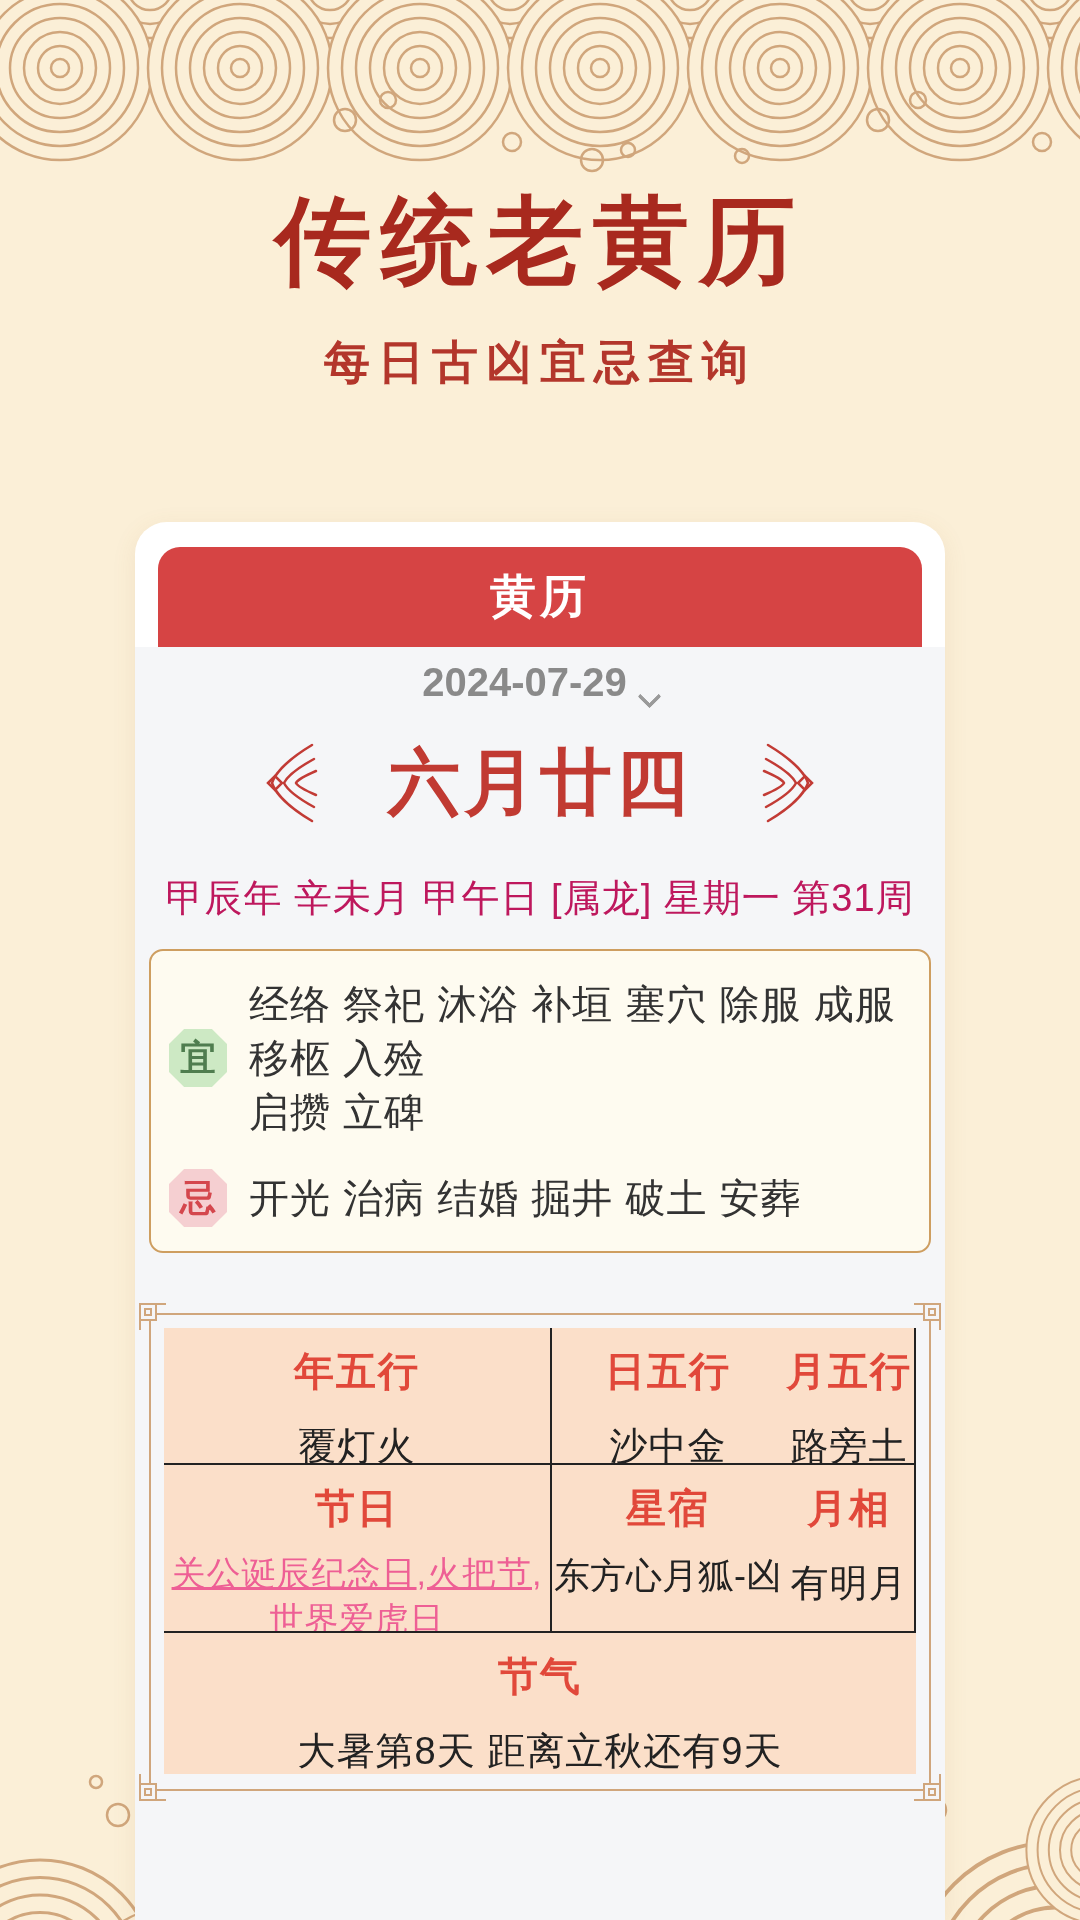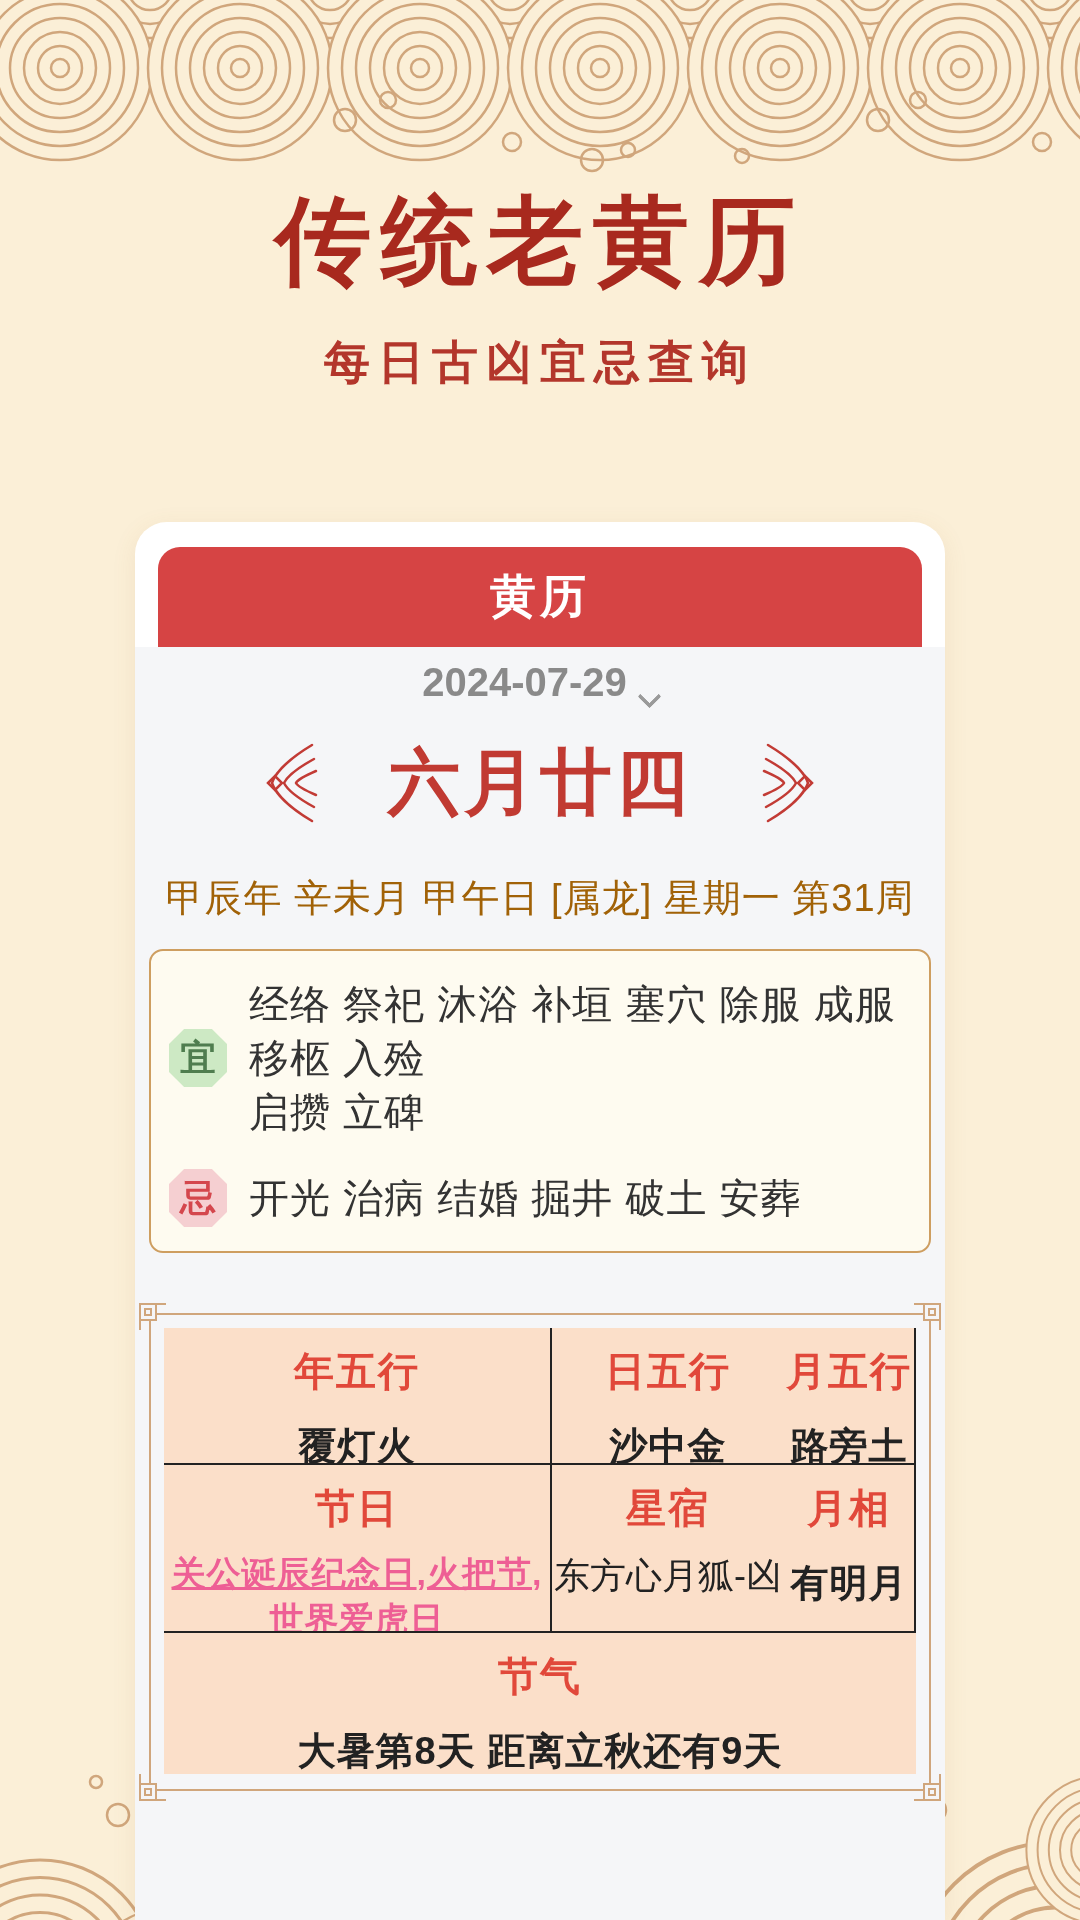--- a/index.html
+++ b/index.html
@@ -51,21 +51,21 @@
 
   .lunar-row {
     margin-top:30px; height:96px;
     display:flex; align-items:center; justify-content:center; gap:68px;
   }
   .lunar-date { font-size:72px; font-weight:700; color:#C13A32; letter-spacing:4px; }
   .nav-arrow { background:none; border:none; cursor:pointer; height:84px; display:flex; align-items:center; }
 
   .ganzhi {
     margin-top:42px; height:44px; text-align:center;
-    color:#a16207; font-size:38px; letter-spacing:1px;
+    color:#be185d; font-size:38px; letter-spacing:1px;
   }
 
   .yiji-box {
     margin:32px 14px 0 14px; padding:26px 26px 24px 18px;
     background:#FEFBF0; border:2.5px solid #CE9E60; border-radius:14px;
   }
   .yiji-row { display:flex; align-items:center; gap:22px; }
   .yiji-row + .yiji-row { margin-top:30px; }
   .badge {
     flex:0 0 58px; width:58px; height:58px;
@@ -90,21 +90,21 @@
   .peach {
     position:absolute; left:13px; right:13px; top:13px; bottom:15px;
     background:#FBDFC9;
     display:grid; grid-template-columns:1fr; grid-template-rows:137px 168px auto;
   }
   .cell { text-align:center; overflow:hidden; padding:0 2px; }
   .cell.vline { border-right:2px solid #222222; }
   .cell.hline { border-bottom:2px solid #222222; }
   .cell.full { grid-column:1 / span 3; }
   .ch { margin-top:16px; font-size:40px; font-weight:700; color:#E1483A; letter-spacing:2px; }
-  .cv { margin-top:22px; font-size:38px; color:#222222; letter-spacing:1px;font-weight:bold; }
+  .cv { margin-top:22px; font-size:38px; color:#222222; letter-spacing:1px; }
   .cv.links {
     margin-top:14px; font-size:34px; line-height:46px;
     word-break:break-all; line-break:anywhere; color:#EE5F95;
   }
   .festival-link { color:#EE5F95; text-decoration:underline; cursor:pointer; }
   .sep { text-decoration:none; }
   .cell .cv-sm { margin-top:16px; font-size:36px; color:#222222; }
 </style>
 </head>
 <body>

